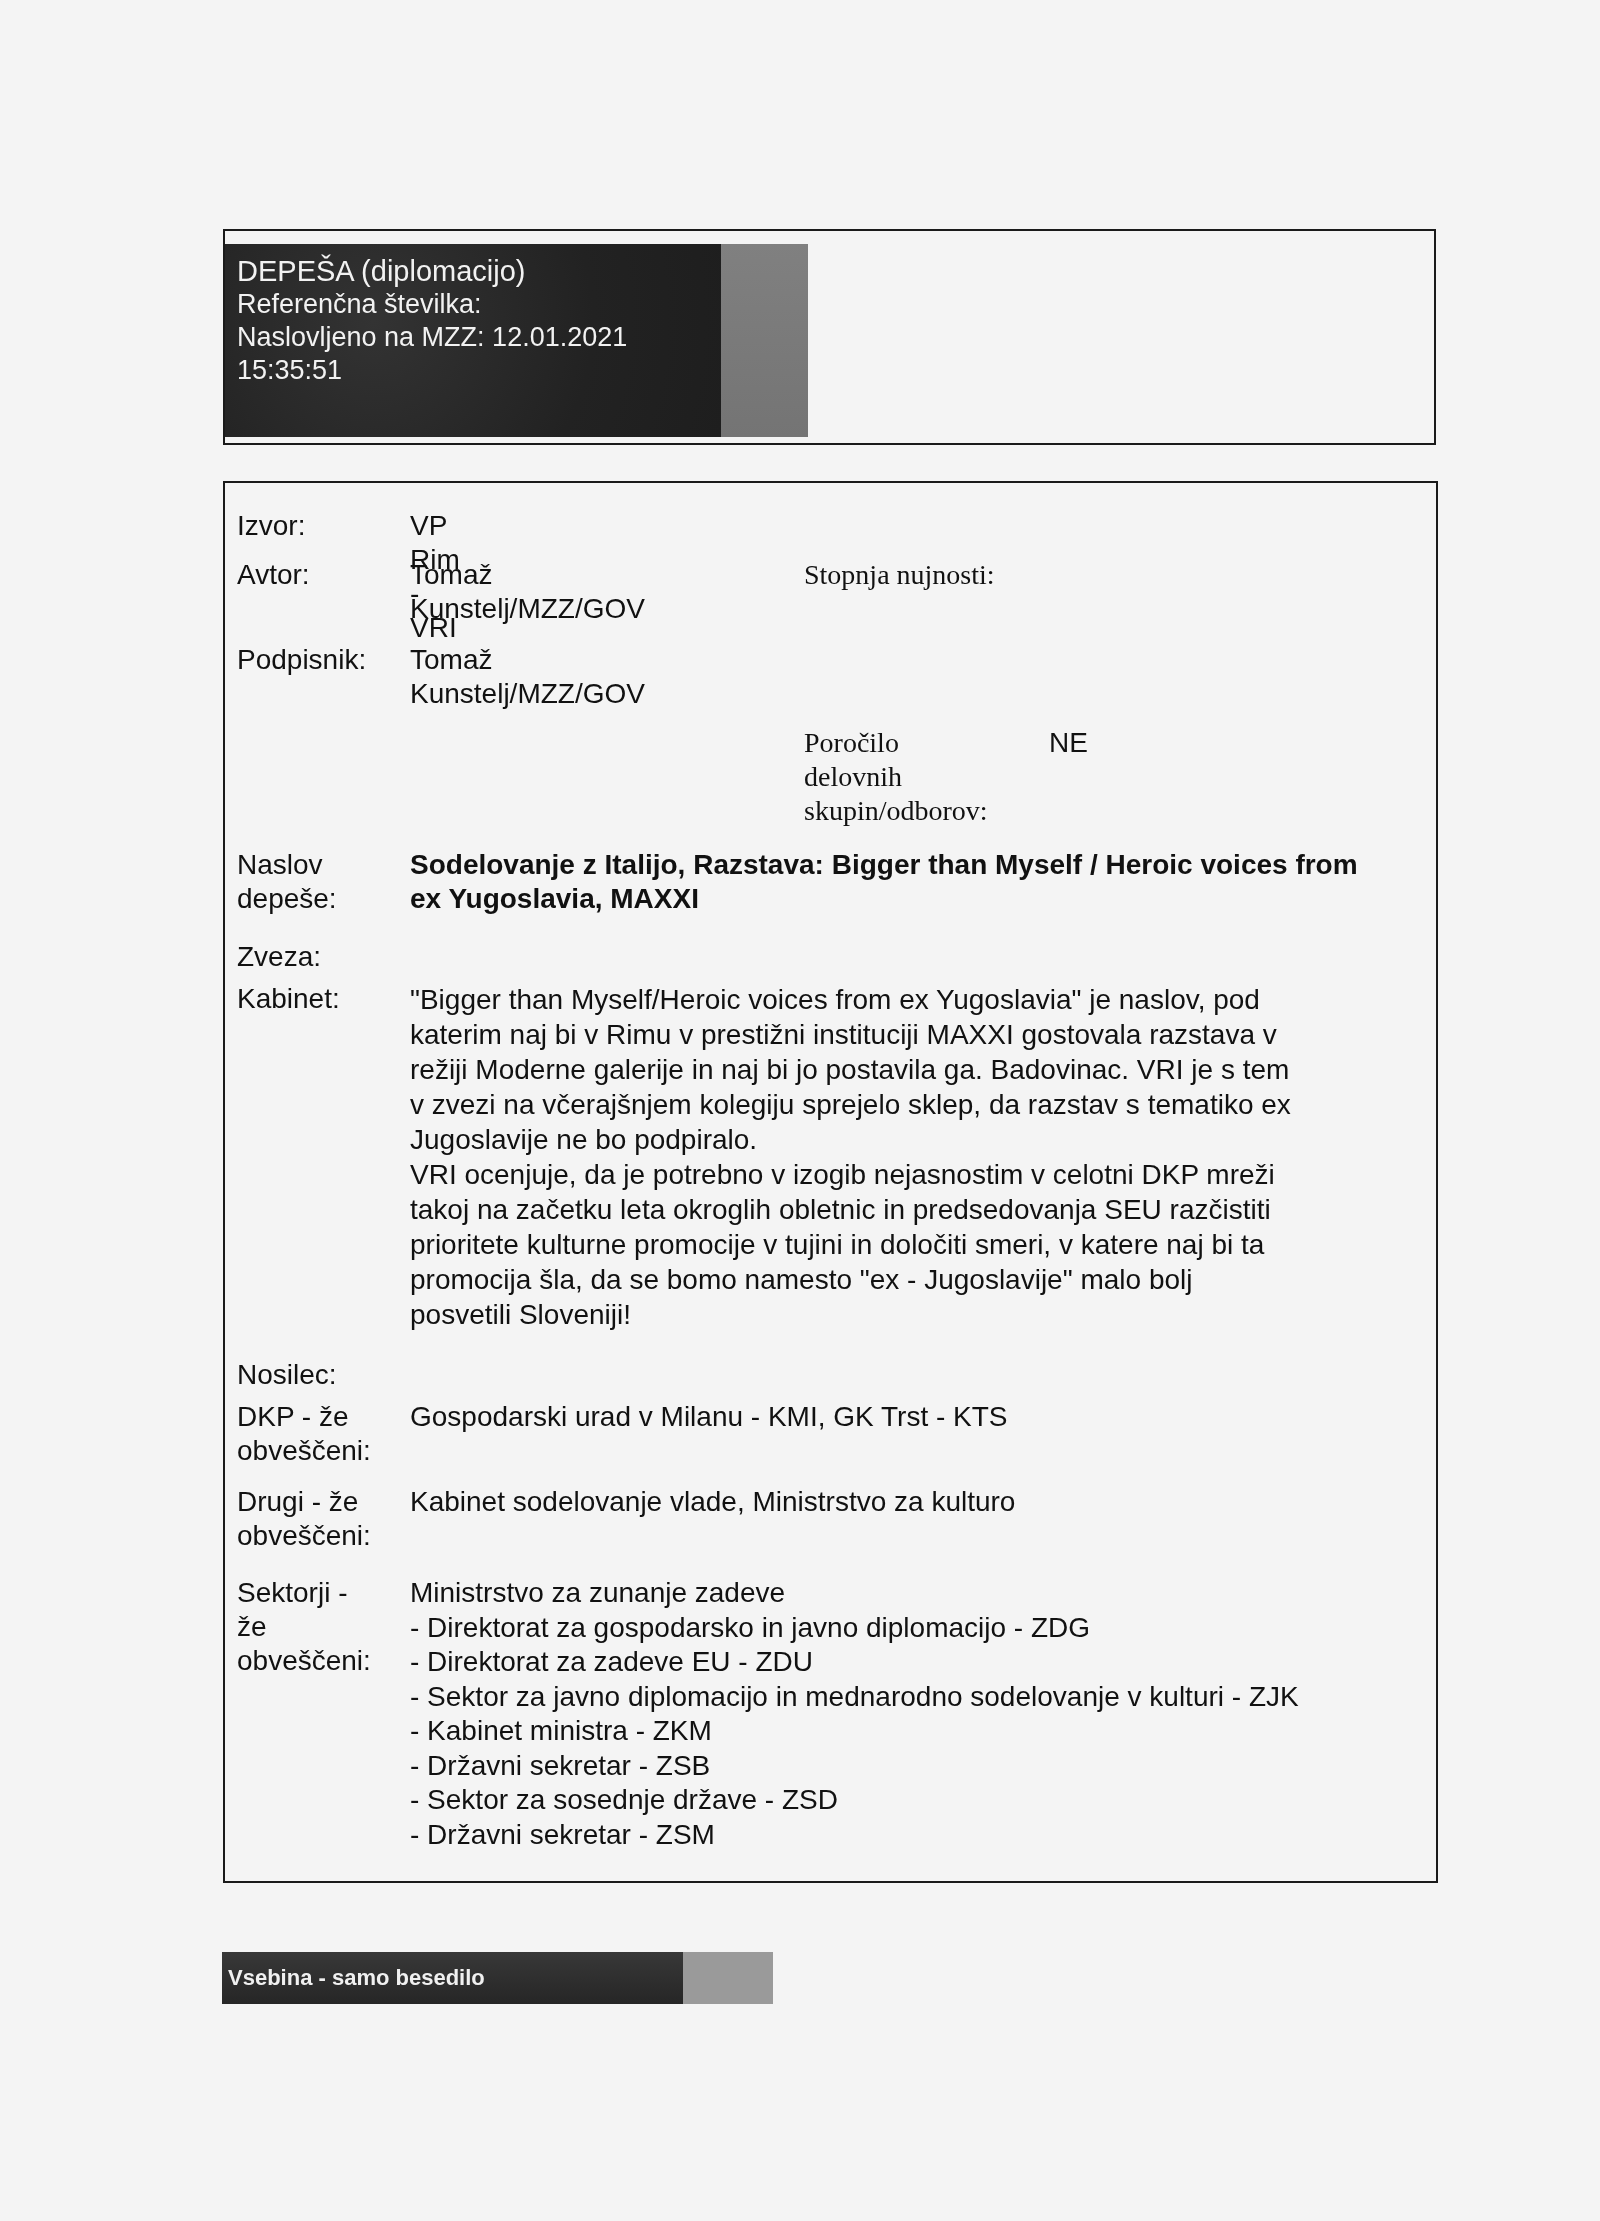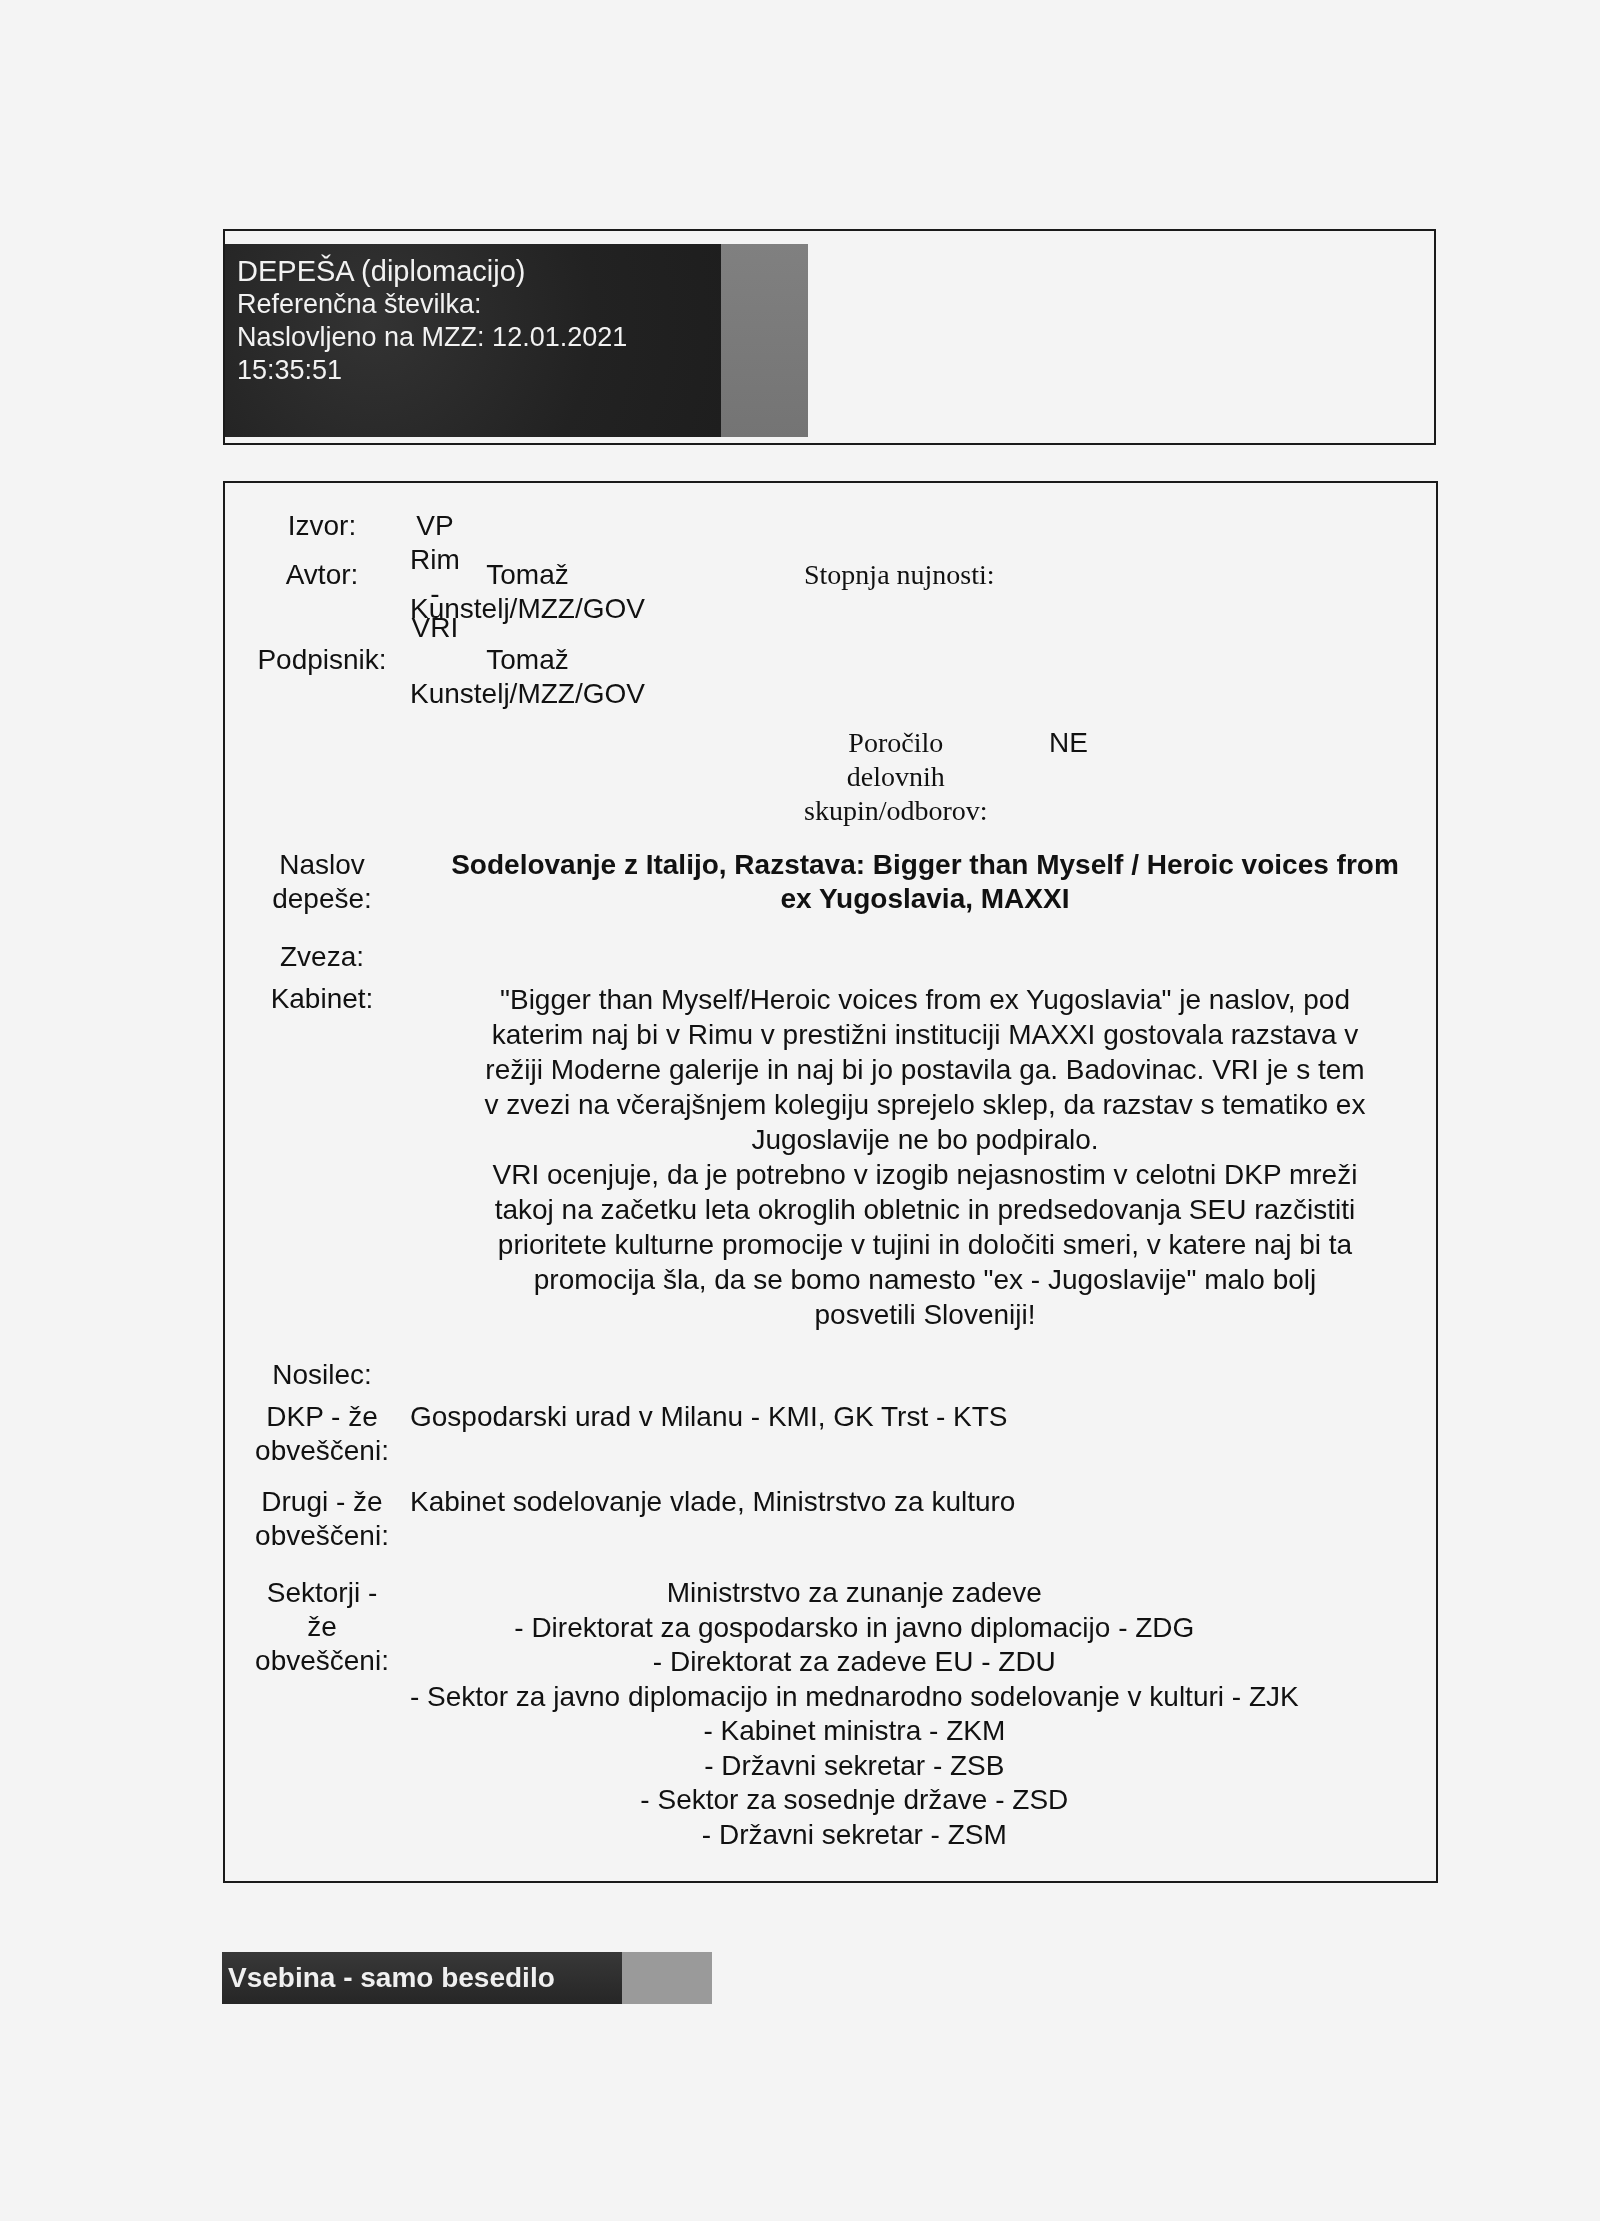--- a/index.html
+++ b/index.html
@@ -54,21 +54,20 @@
       background-image: linear-gradient(180deg, #808080, #747474);
     }
     .main-box {
       position: absolute;
       left: 223px;
       top: 481px;
       width: 1215px;
       height: 1402px;
       border: 2px solid #1a1a1a;
       box-sizing: border-box;
-      text-align: center;
     }
     .row {
       position: absolute;
       left: 12px;
       font-size: 28px;
       line-height: 34px;
     }
     .label {
       position: absolute;
       left: 0;
@@ -94,26 +93,26 @@
     }
     .footer-banner {
       position: absolute;
       left: 222px;
       top: 1952px;
       width: 551px;
       height: 52px;
       display: flex;
     }
     .footer-banner .dark {
-      width: 400px;
+      width: 461px;
       height: 100%;
       background: #2e2e2e;
       background-image: linear-gradient(180deg, #383838, #262626);
       color: #f0f0f0;
-      font-size: 28px;
+      font-size: 22px;
       font-weight: bold;
       line-height: 52px;
       padding-left: 6px;
       box-sizing: border-box;
     }
     .footer-banner .gray {
       width: 90px;
       height: 100%;
       background: #9a9a9a;
     }

